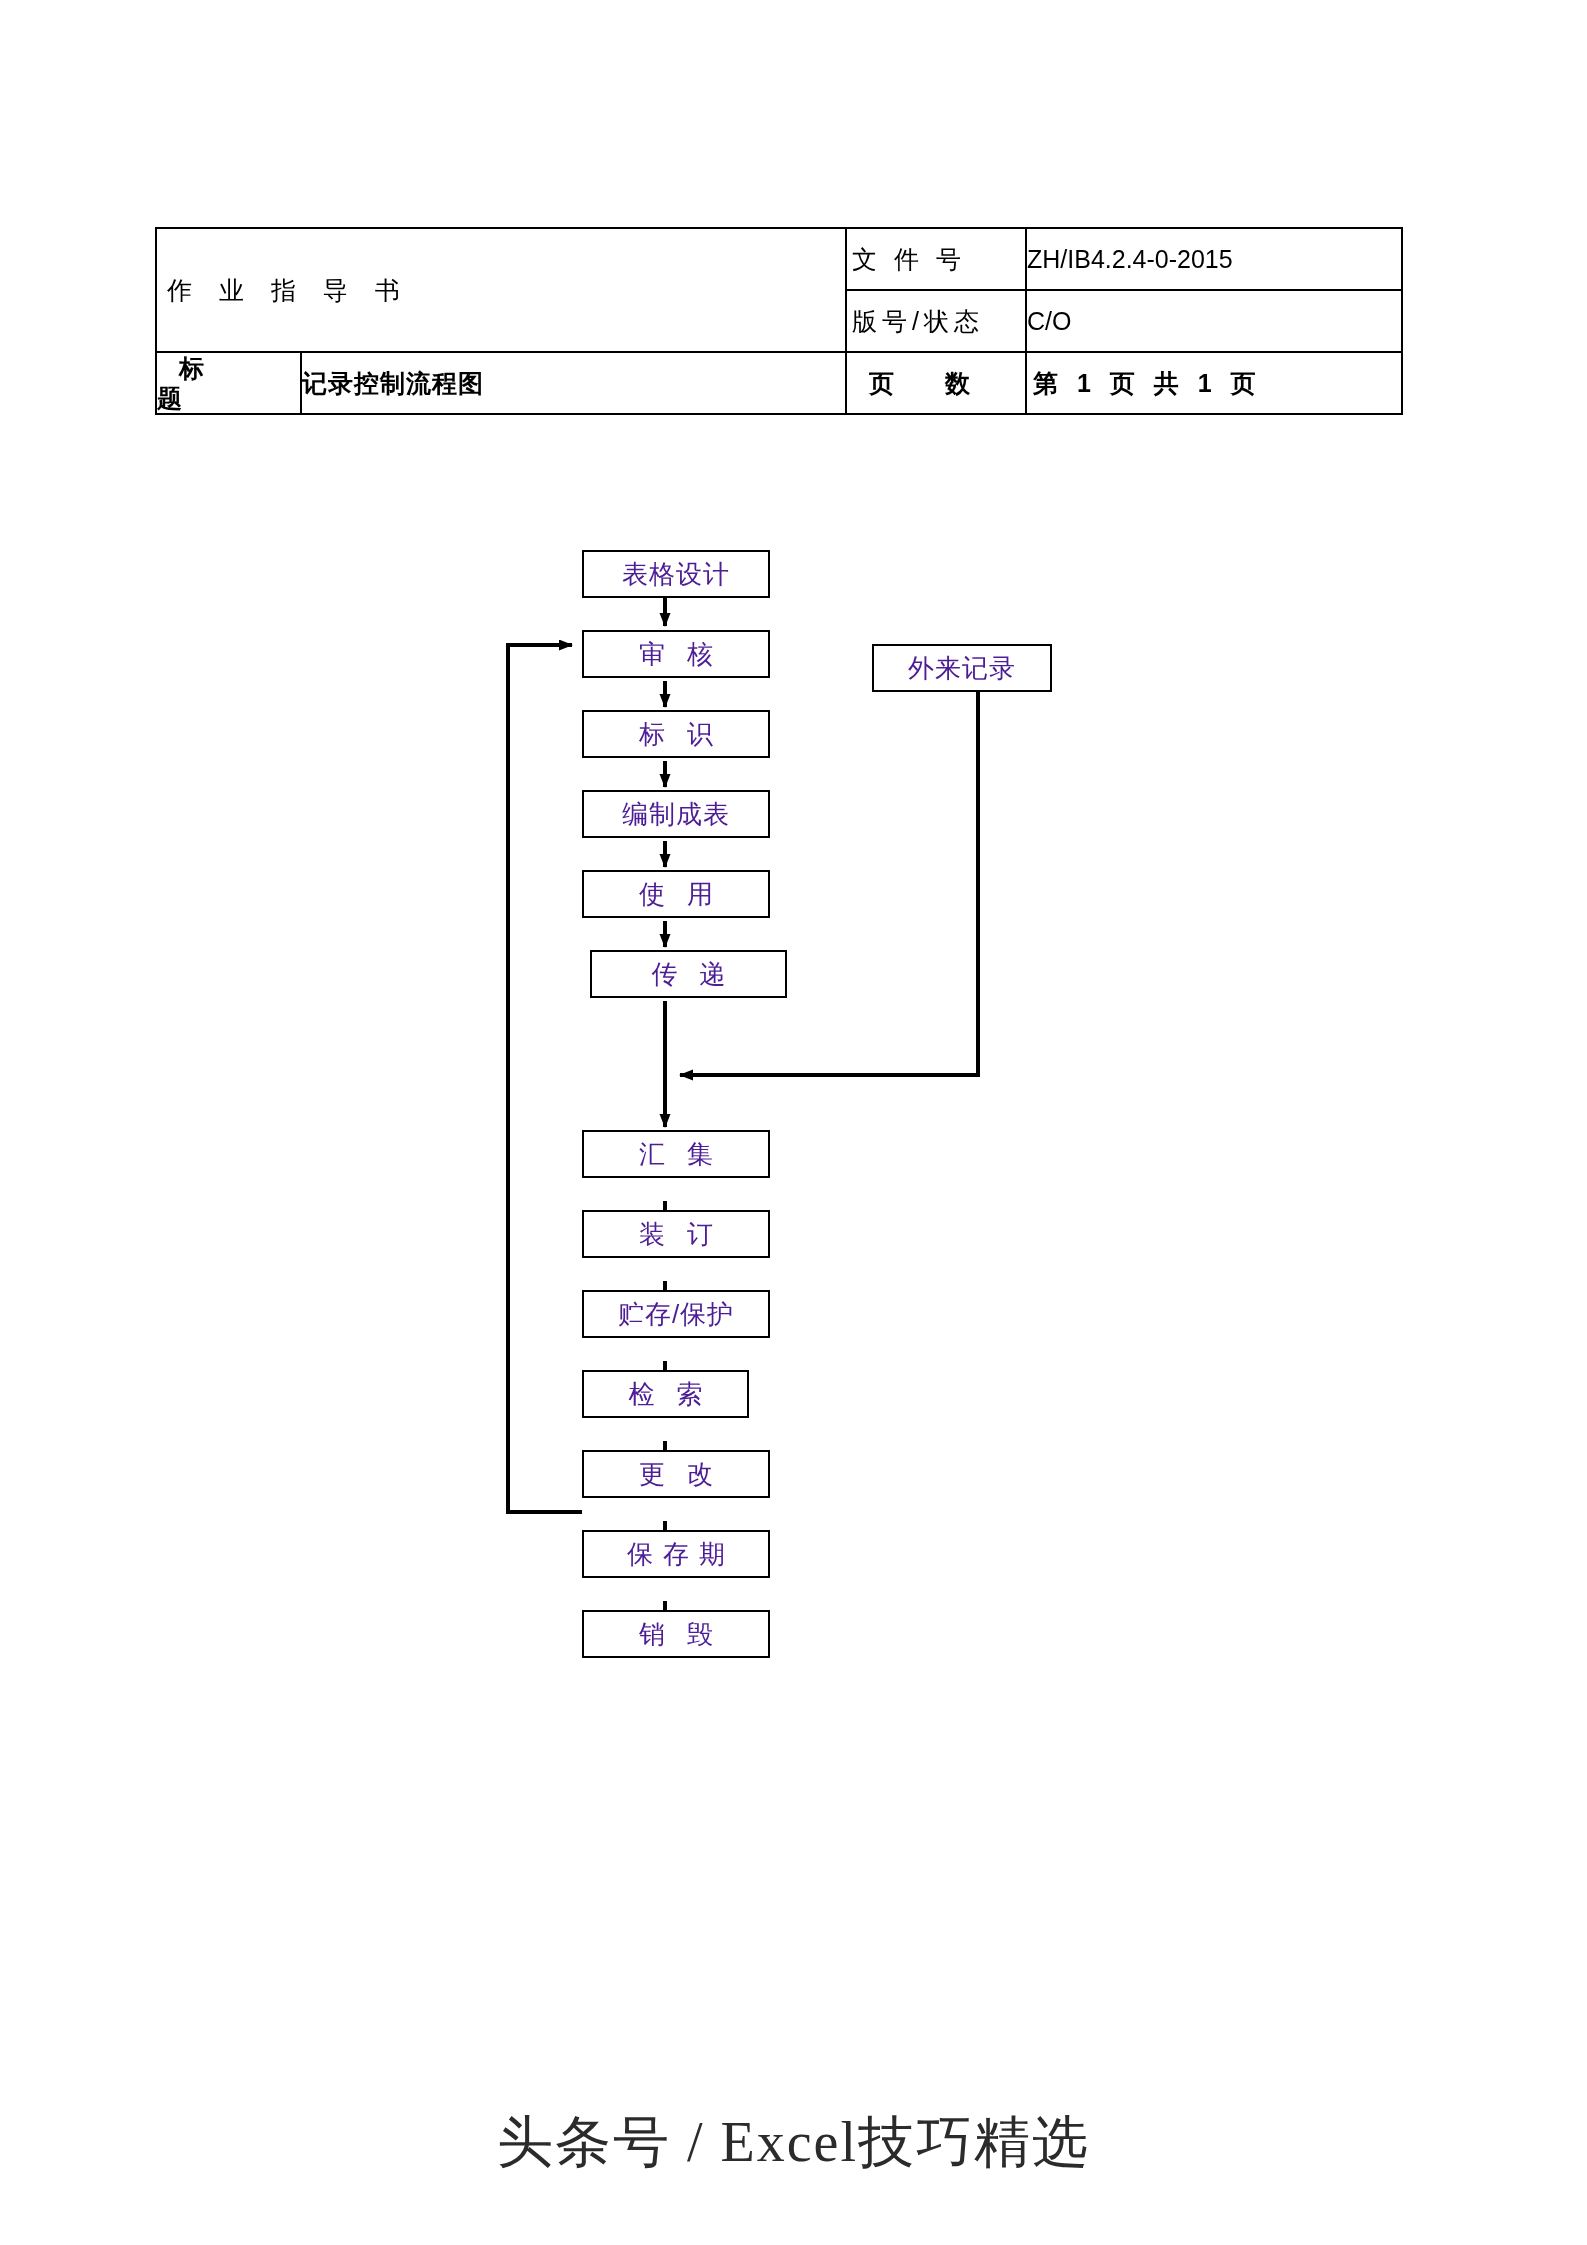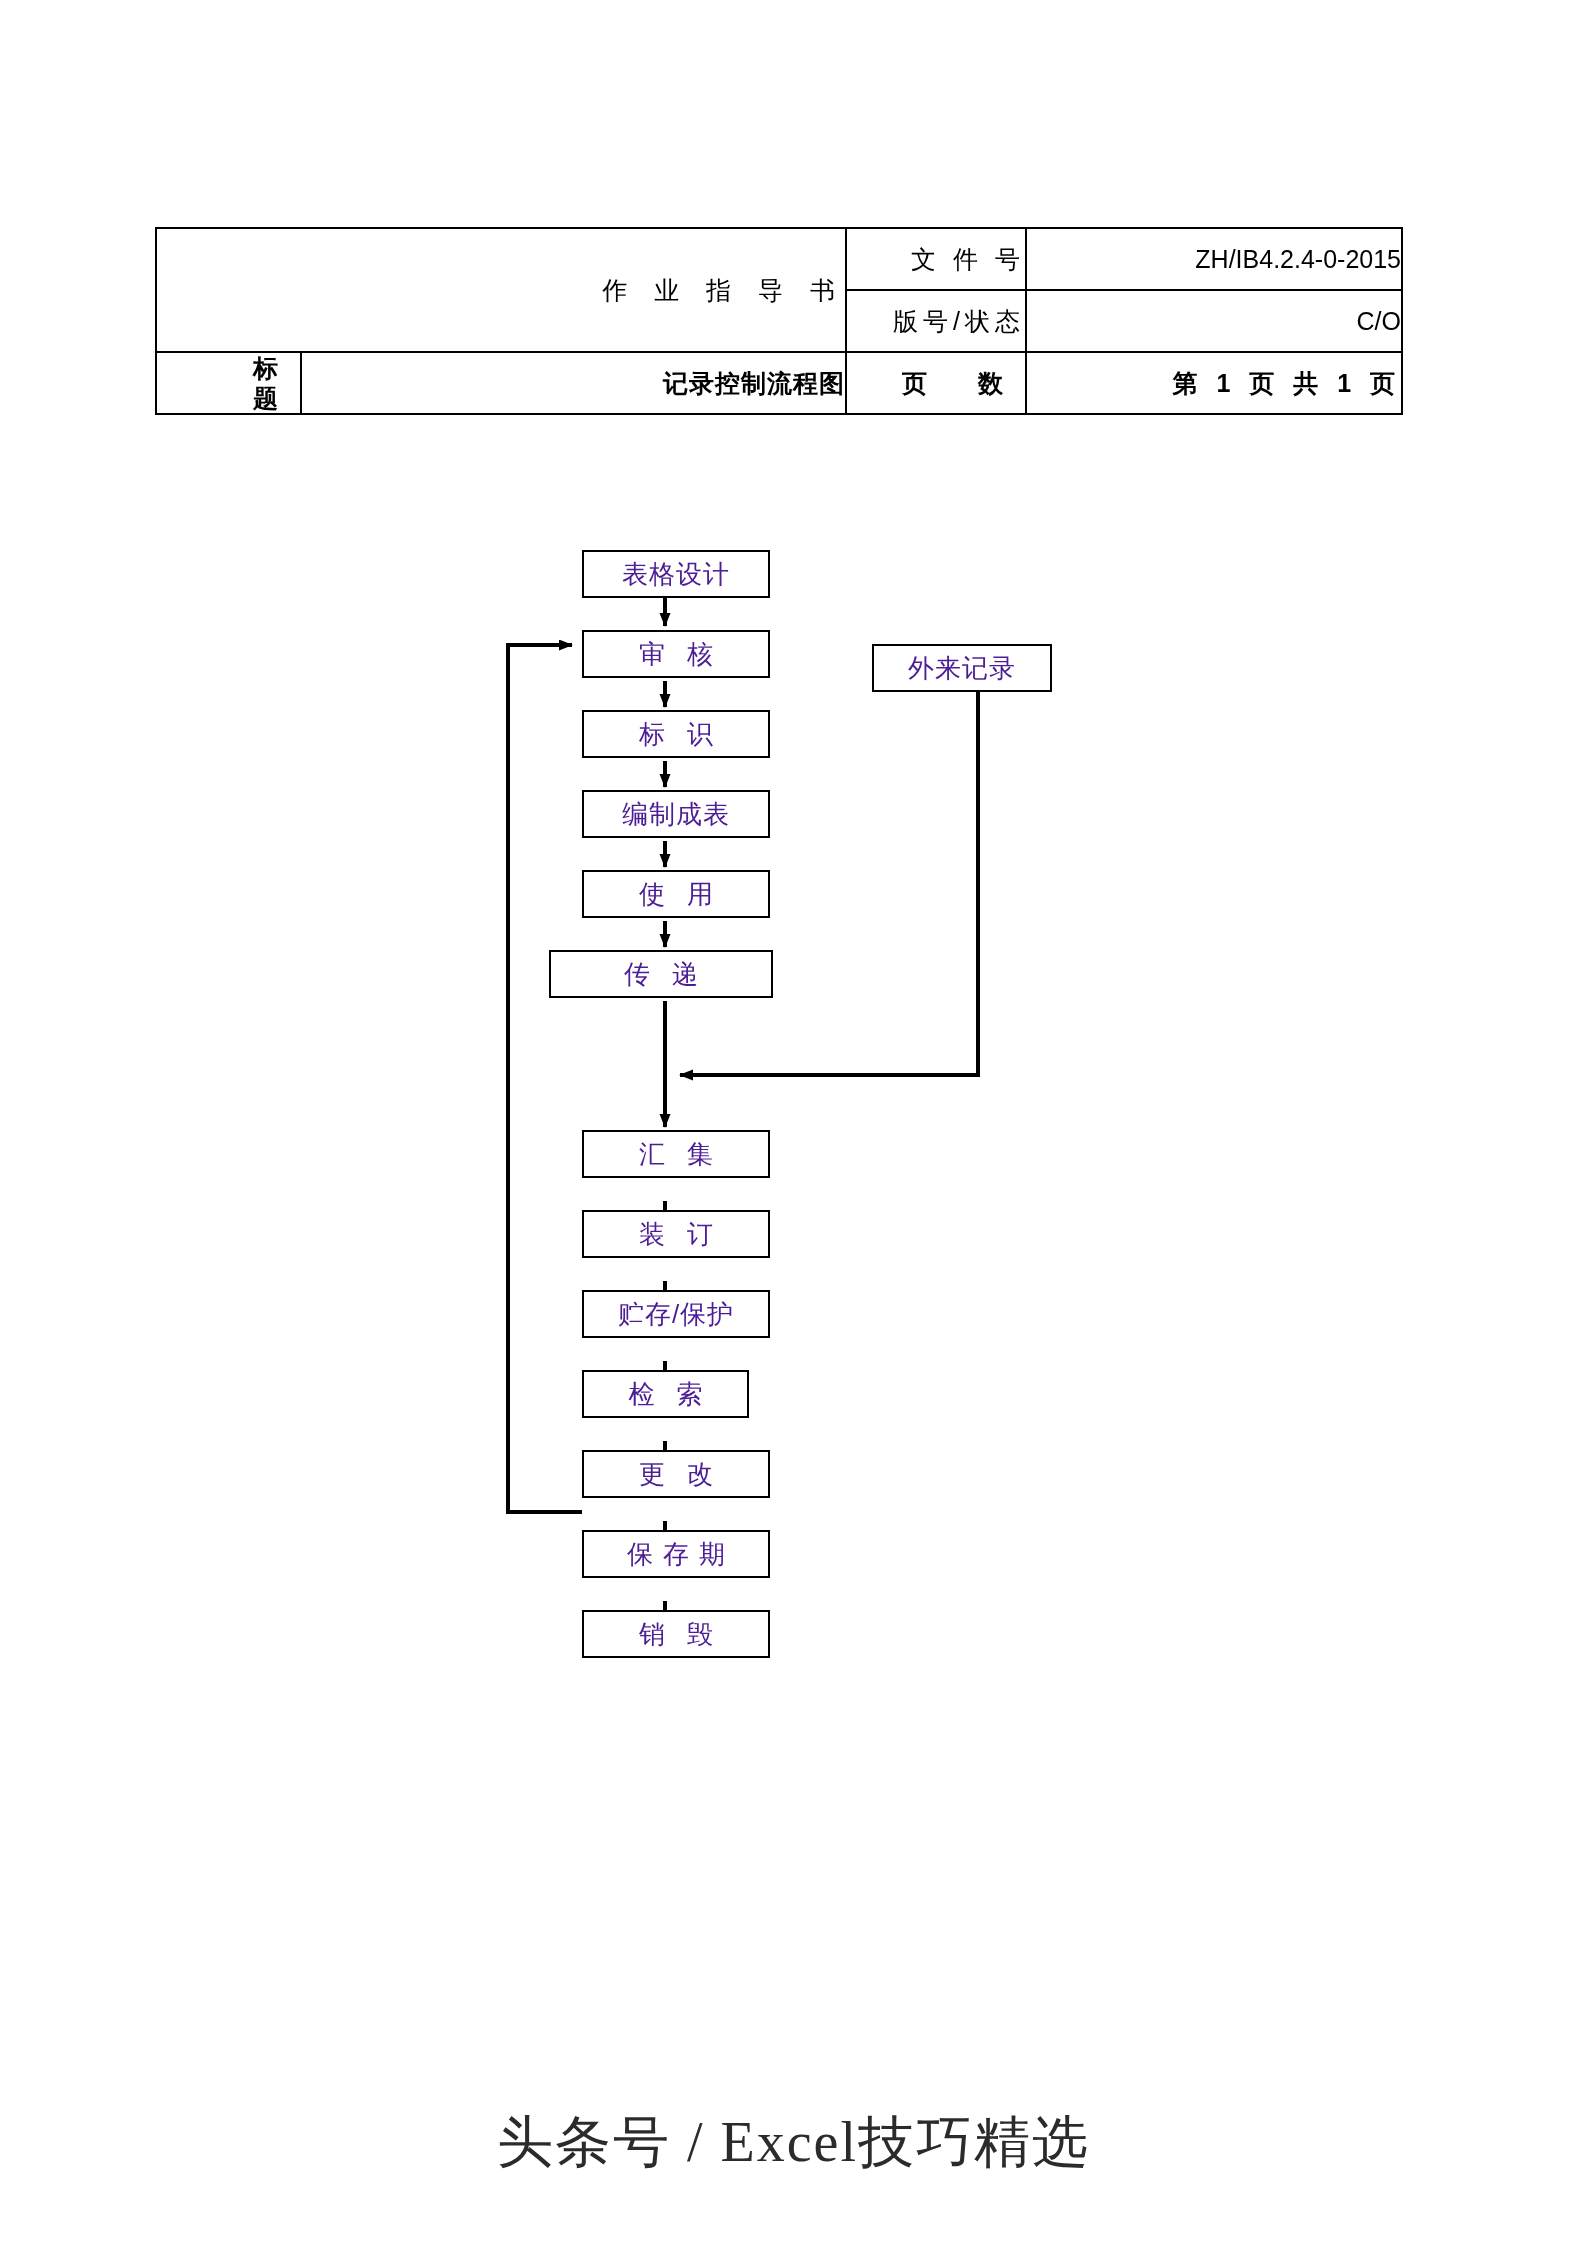--- a/index.html
+++ b/index.html
@@ -21,21 +21,21 @@
     position: absolute;
     left: 155px;
     top: 227px;
     width: 1246px;
     border-collapse: collapse;
     table-layout: fixed;
   }
   #header-table td {
     border: 2px solid #000000;
     padding: 0;
-    text-align: right;
+    text-align: left;
     vertical-align: middle;
     font-size: 25px;
     line-height: 1.2;
     font-family: "Liberation Sans", "DejaVu Sans", sans-serif;
     color: #000;
   }
   .r1 { height: 62px; }
   .r2 { height: 62px; }
   .r3 { height: 62px; font-weight: bold; }
 
@@ -186,21 +186,21 @@
   <div class="node sp0" style="left:582px; top:550px; width:188px; height:48px;">表格设计</div>
 
   <div class="node sp2" style="left:582px; top:630px; width:188px; height:48px;">审核</div>
 
   <div class="node sp2" style="left:582px; top:710px; width:188px; height:48px;">标识</div>
 
   <div class="node sp0" style="left:582px; top:790px; width:188px; height:48px;">编制成表</div>
 
   <div class="node sp2" style="left:582px; top:870px; width:188px; height:48px;">使用</div>
 
-  <div class="node sp2" style="left:549px; top:950px; width:224px; height:48px;">传递</div>
+  <div class="node sp2" style="left:590px; top:950px; width:197px; height:48px;">传递</div>
 
   <div class="node sp2" style="left:582px; top:1130px; width:188px; height:48px;">汇集</div>
 
   <div class="node sp2" style="left:582px; top:1210px; width:188px; height:48px;">装订</div>
 
   <div class="node sp0" style="left:582px; top:1290px; width:188px; height:48px;">贮存/保护</div>
 
   <div class="node sp2" style="left:582px; top:1370px; width:167px; height:48px;">检索</div>
 
   <div class="node sp2" style="left:582px; top:1450px; width:188px; height:48px;">更改</div>

